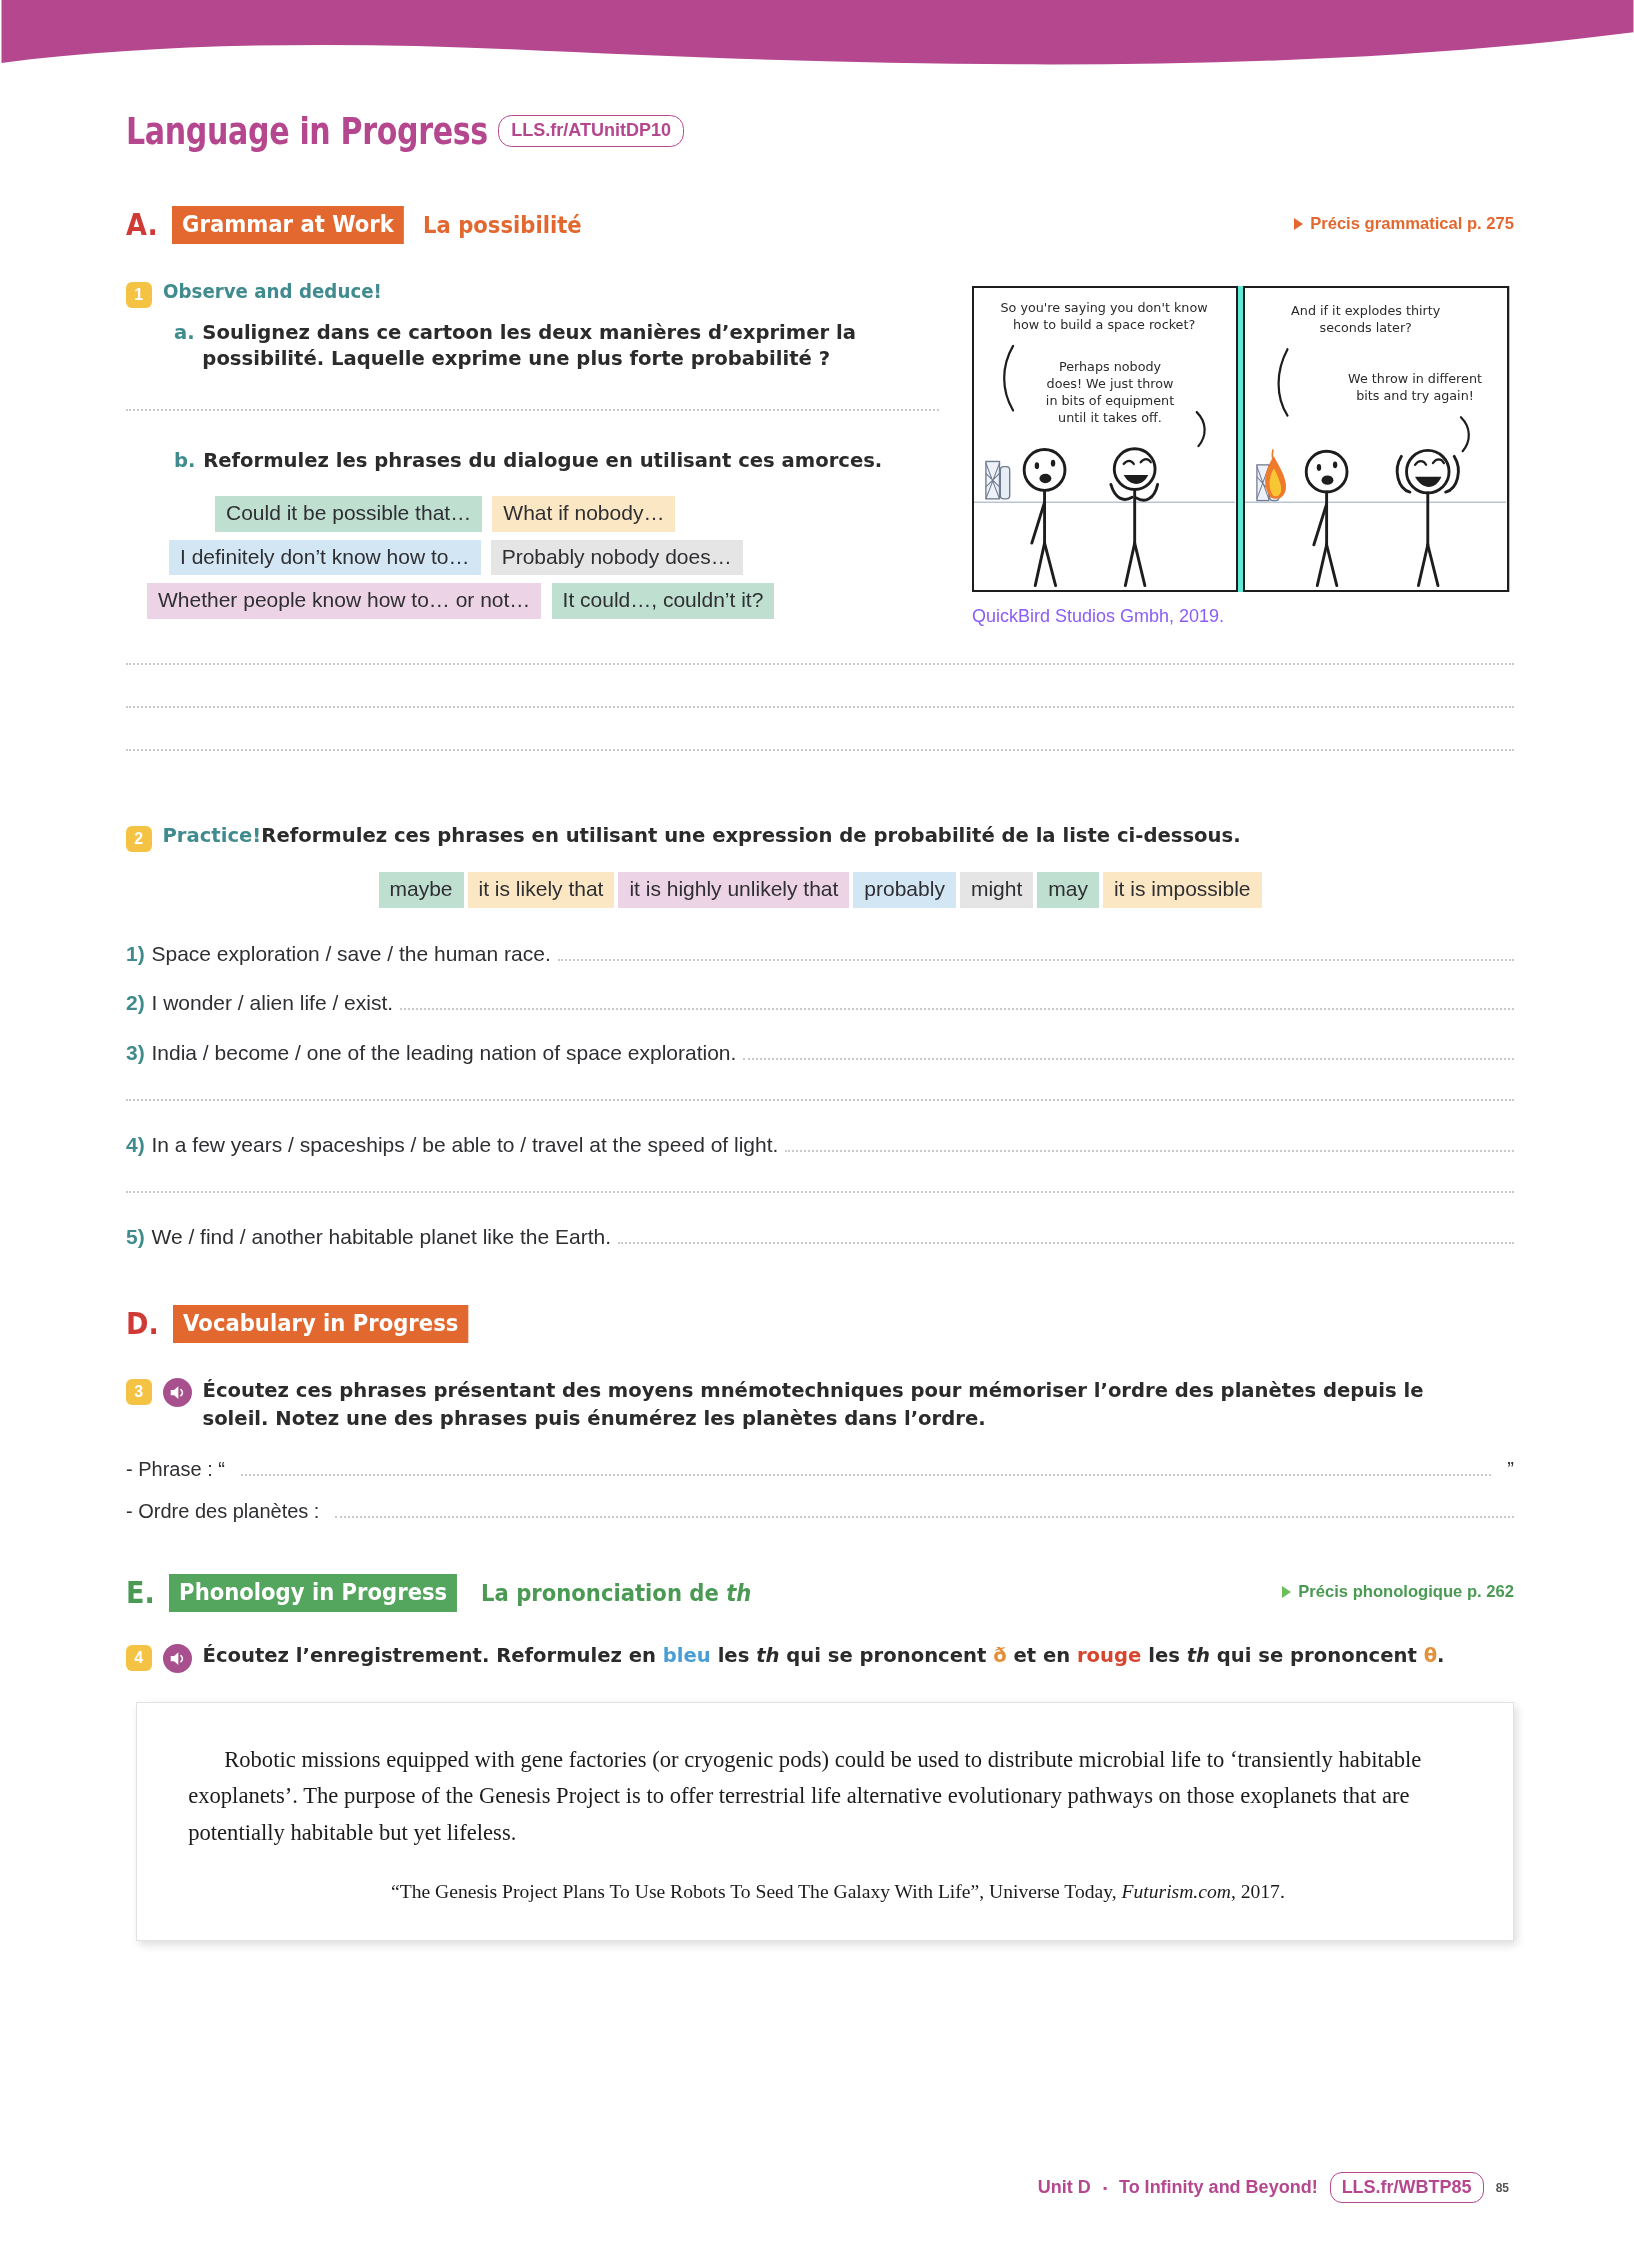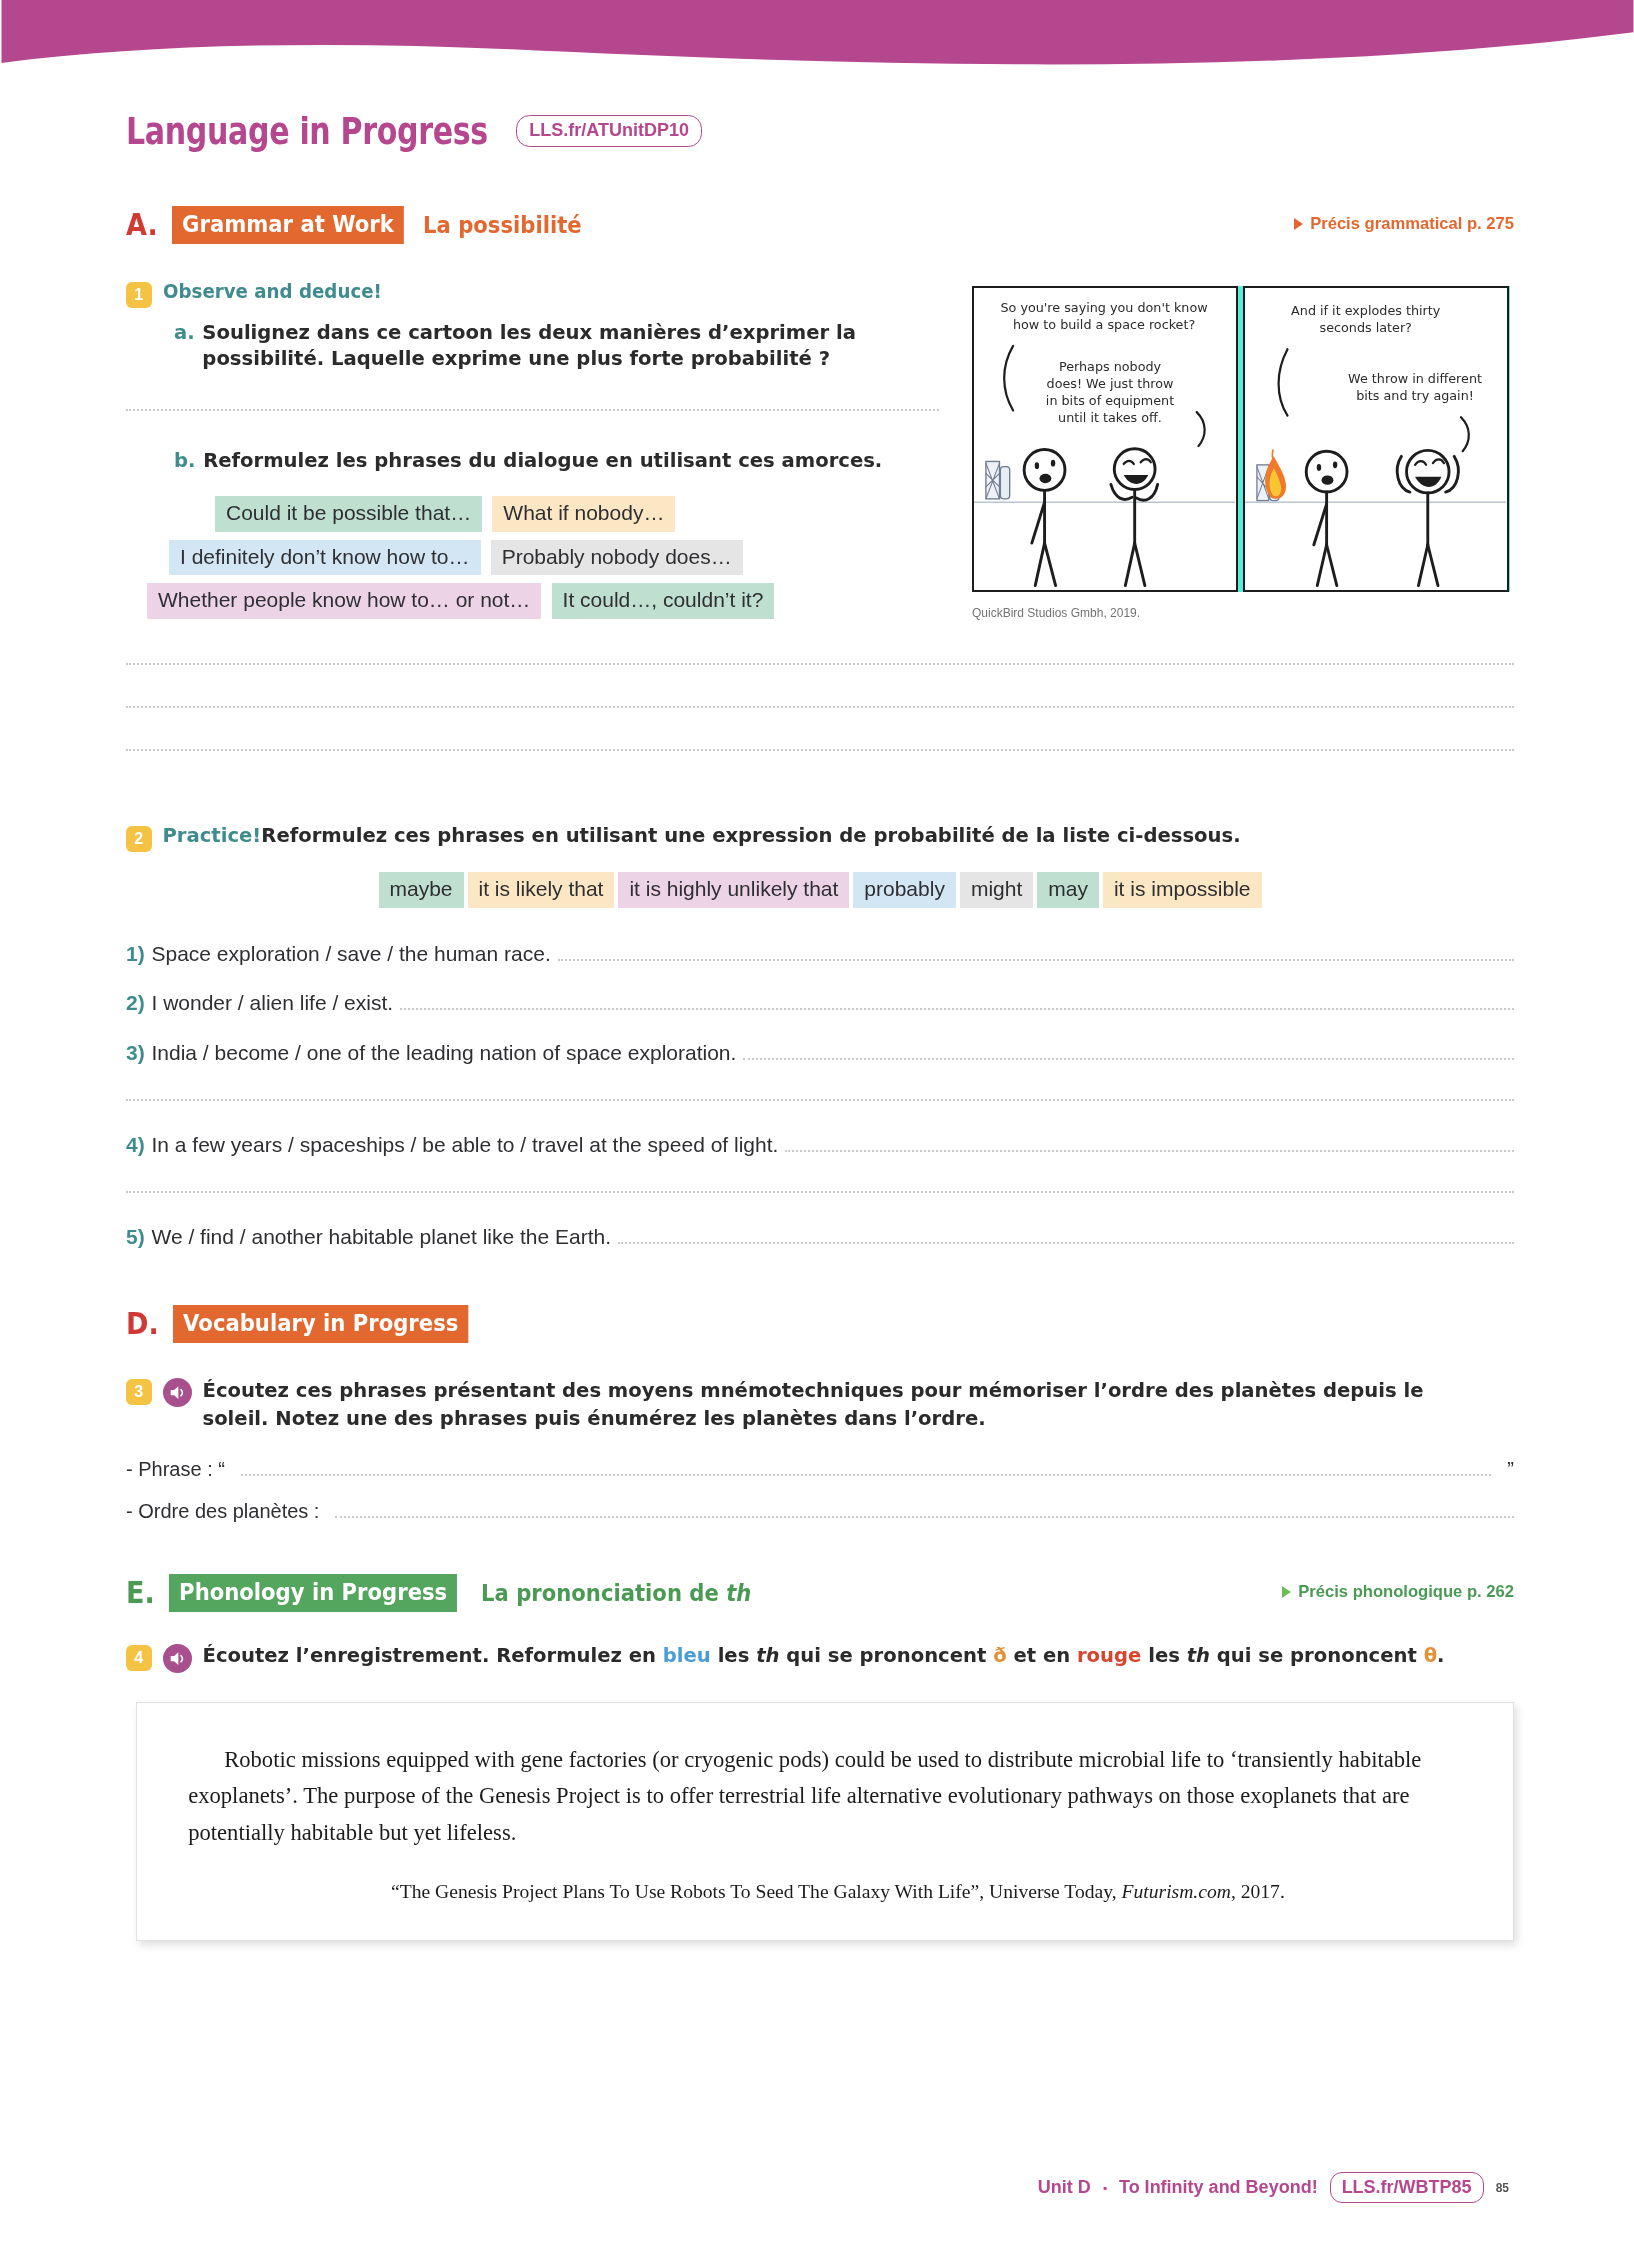--- a/index.html
+++ b/index.html
@@ -32,21 +32,21 @@
     position: absolute;
     left: 126px;
     top: 109px;
     width: 1388px;
   }
 
   
   .title-row {
     display: flex;
     align-items: center;
-    gap: 20px;
+    gap: 2px;
     margin-bottom: 53px;
   }
   .page-title {
     font-size: 38px;
     font-weight: 700;
     color: #b5478f;
     letter-spacing: -0.4px;
     font-family: "DejaVu Sans", sans-serif;
     font-stretch: condensed;
     transform: scaleX(0.88);
@@ -297,22 +297,22 @@
   .panel {
     border: 2.6px solid #1d1d1d;
     background: #fff;
     width: 266px;
     height: 306px;
     position: relative;
     overflow: hidden;
   }
   .panel svg { display: block; }
   .credit {
-    font-size: 12px;
-    color: #737373;
+    font-size: 18px;
+    color: #8b5cf6;
     margin-top: 13.6px;
   }
 
   
   .footer {
     position: absolute;
     right: 126px;
     bottom: 58px;
     display: flex;
     align-items: center;

